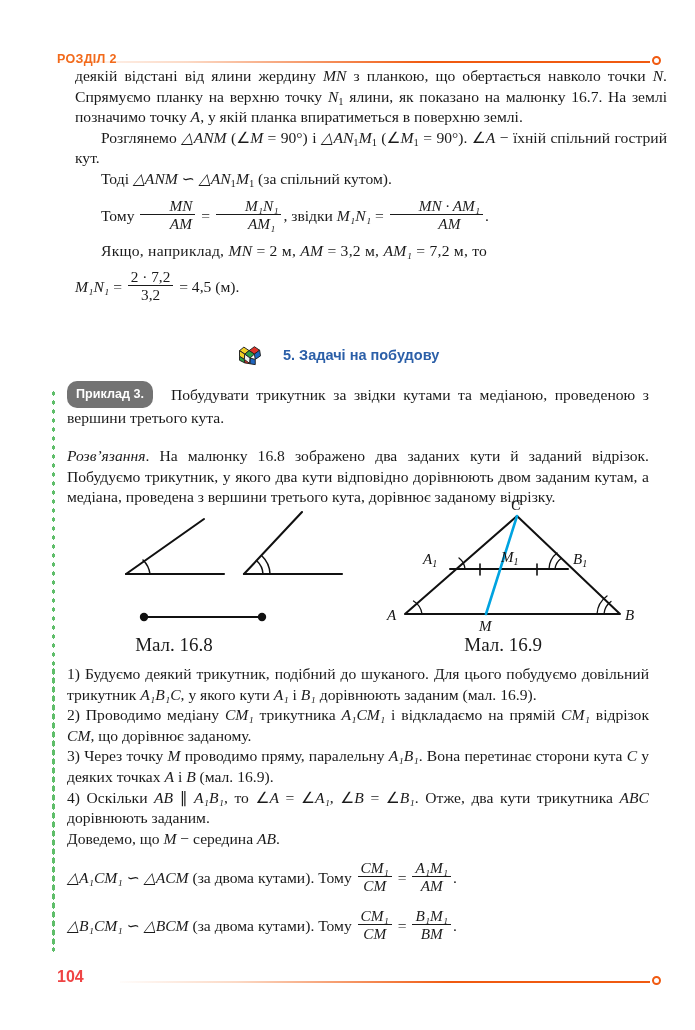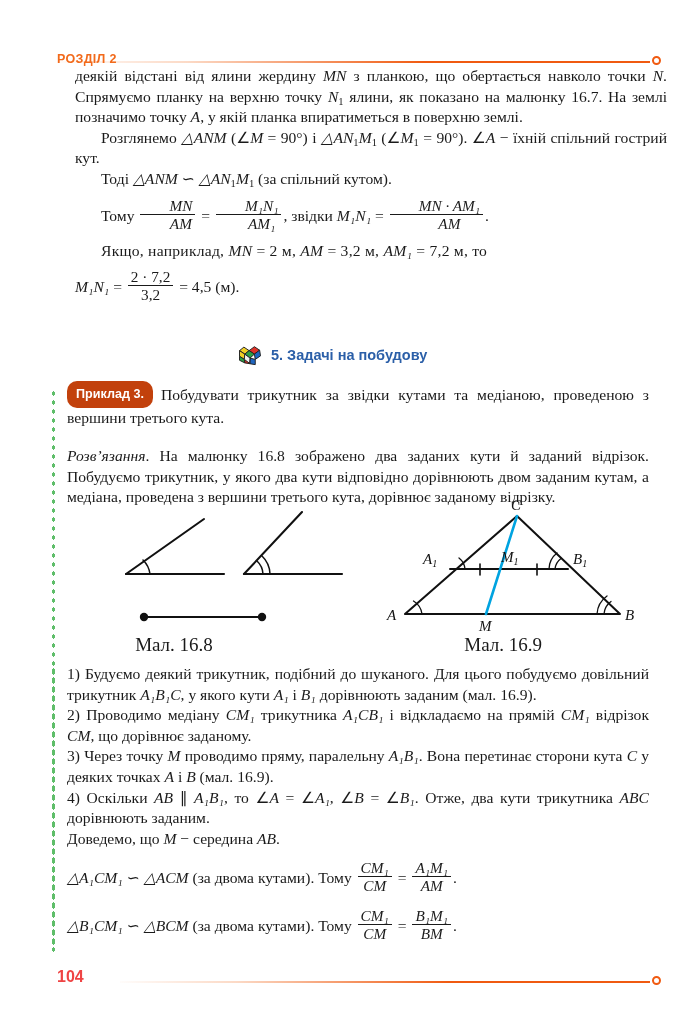--- a/index.html
+++ b/index.html
@@ -130,21 +130,21 @@
     line-height: 30px;
   }
 
   
   .section-head {
     position: absolute;
     left: 236px;
     top: 341px;
     display: flex;
     align-items: center;
-    gap: 7px;
+    gap: 19px;
   }
   .cube-icon { width: 28px; height: 28px; display:block; }
   .section-title {
     font-family: "Liberation Sans", sans-serif;
     font-weight: bold;
     font-size: 14.5px;
     color: #2B5FA8;
   }
 
   
@@ -161,29 +161,29 @@
     width: 5px;
     height: 556px;
     background-image: radial-gradient(#5FBE6A 38%, rgba(255,255,255,0) 42%);
     background-size: 5px 9px;
     background-repeat: repeat-y;
   }
   .example-body { padding-left: 10px; }
 
   .badge {
     display: inline-block;
-    background: #c2410c;
+    background: #737373;
     color: #ffffff;
     font-family: "Liberation Sans", sans-serif;
     font-weight: bold;
     font-size: 12.6px;
     padding: 2.5px 9px 3.5px 9px;
     border-radius: 10px;
     vertical-align: 2px;
-    margin-right: 8px;
+    margin-right: 18px;
   }
 
   
   .figs {
     position: absolute;
     left: 57px;
     top: 496px;
     width: 592px;
     height: 160px;
   }
@@ -315,21 +315,21 @@
 
   <div class="fig-caption" id="cap-168">Мал. 16.8</div>
   <div class="fig-caption" id="cap-169">Мал. 16.9</div>
 
   <div class="list-block">
     <div class="dotted-margin"></div>
     <div class="example-body">
 
       <p class="par li"><span>1) </span><span>Будуємо деякий трикутник, подібний до шуканого. Для цього побудуємо довільний трикутник </span><span class="mi">A₁B₁C</span><span>, у якого кути </span><span class="mi">A₁</span><span> і </span><span class="mi">B₁</span><span> дорівнюють заданим (мал. 16.9).</span></p>
 
-      <p class="par li"><span>2) </span><span>Проводимо медіану </span><span class="mi">CM₁</span><span> трикутника </span><span class="mi">A₁CB₁</span><span> і відкладаємо на прямій </span><span class="mi">CM₁</span><span> відрізок </span><span class="mi">CM</span><span>, що дорівнює заданому.</span></p>
+      <p class="par li"><span>2) </span><span>Проводимо медіану </span><span class="mi">CM₁</span><span> трикутника </span><span class="mi">A₁CM₁</span><span> і відкладаємо на прямій </span><span class="mi">CM₁</span><span> відрізок </span><span class="mi">CM</span><span>, що дорівнює заданому.</span></p>
 
       <p class="par li"><span>3) </span><span>Через точку </span><span class="mi">M</span><span> проводимо пряму, паралельну </span><span class="mi">A₁B₁</span><span>. Вона перетинає сторони кута </span><span class="mi">C</span><span> у деяких точках </span><span class="mi">A</span><span> і </span><span class="mi">B</span><span> (мал. 16.9).</span></p>
 
       <p class="par li"><span>4) </span><span>Оскільки </span><span class="mi">AB</span><span> ∥ </span><span class="mi">A₁B₁</span><span>, то ∠</span><span class="mi">A</span><span> = ∠</span><span class="mi">A₁</span><span>, ∠</span><span class="mi">B</span><span> = ∠</span><span class="mi">B₁</span><span>. Отже, два кути трикутника </span><span class="mi">ABC</span><span> дорівнюють заданим.</span></p>
 
       <p class="par li"><span>Доведемо, що </span><span class="mi">M</span><span> − середина </span><span class="mi">AB</span><span>.</span></p>
 
       <div class="eqline" style="margin-top:10px;"><span class="mi">△A₁CM₁</span><span> ∽ </span><span class="mi">△ACM</span><span> (за двома кутами). Тому </span><span class="frac"><span class="num mi">CM₁</span><span class="den mi">CM</span></span><span> = </span><span class="frac"><span class="num mi">A₁M₁</span><span class="den mi">AM</span></span><span>.</span></div>
 
       <div class="eqline" style="margin-top:12px;"><span class="mi">△B₁CM₁</span><span> ∽ </span><span class="mi">△BCM</span><span> (за двома кутами). Тому </span><span class="frac"><span class="num mi">CM₁</span><span class="den mi">CM</span></span><span> = </span><span class="frac"><span class="num mi">B₁M₁</span><span class="den mi">BM</span></span><span>.</span></div>

